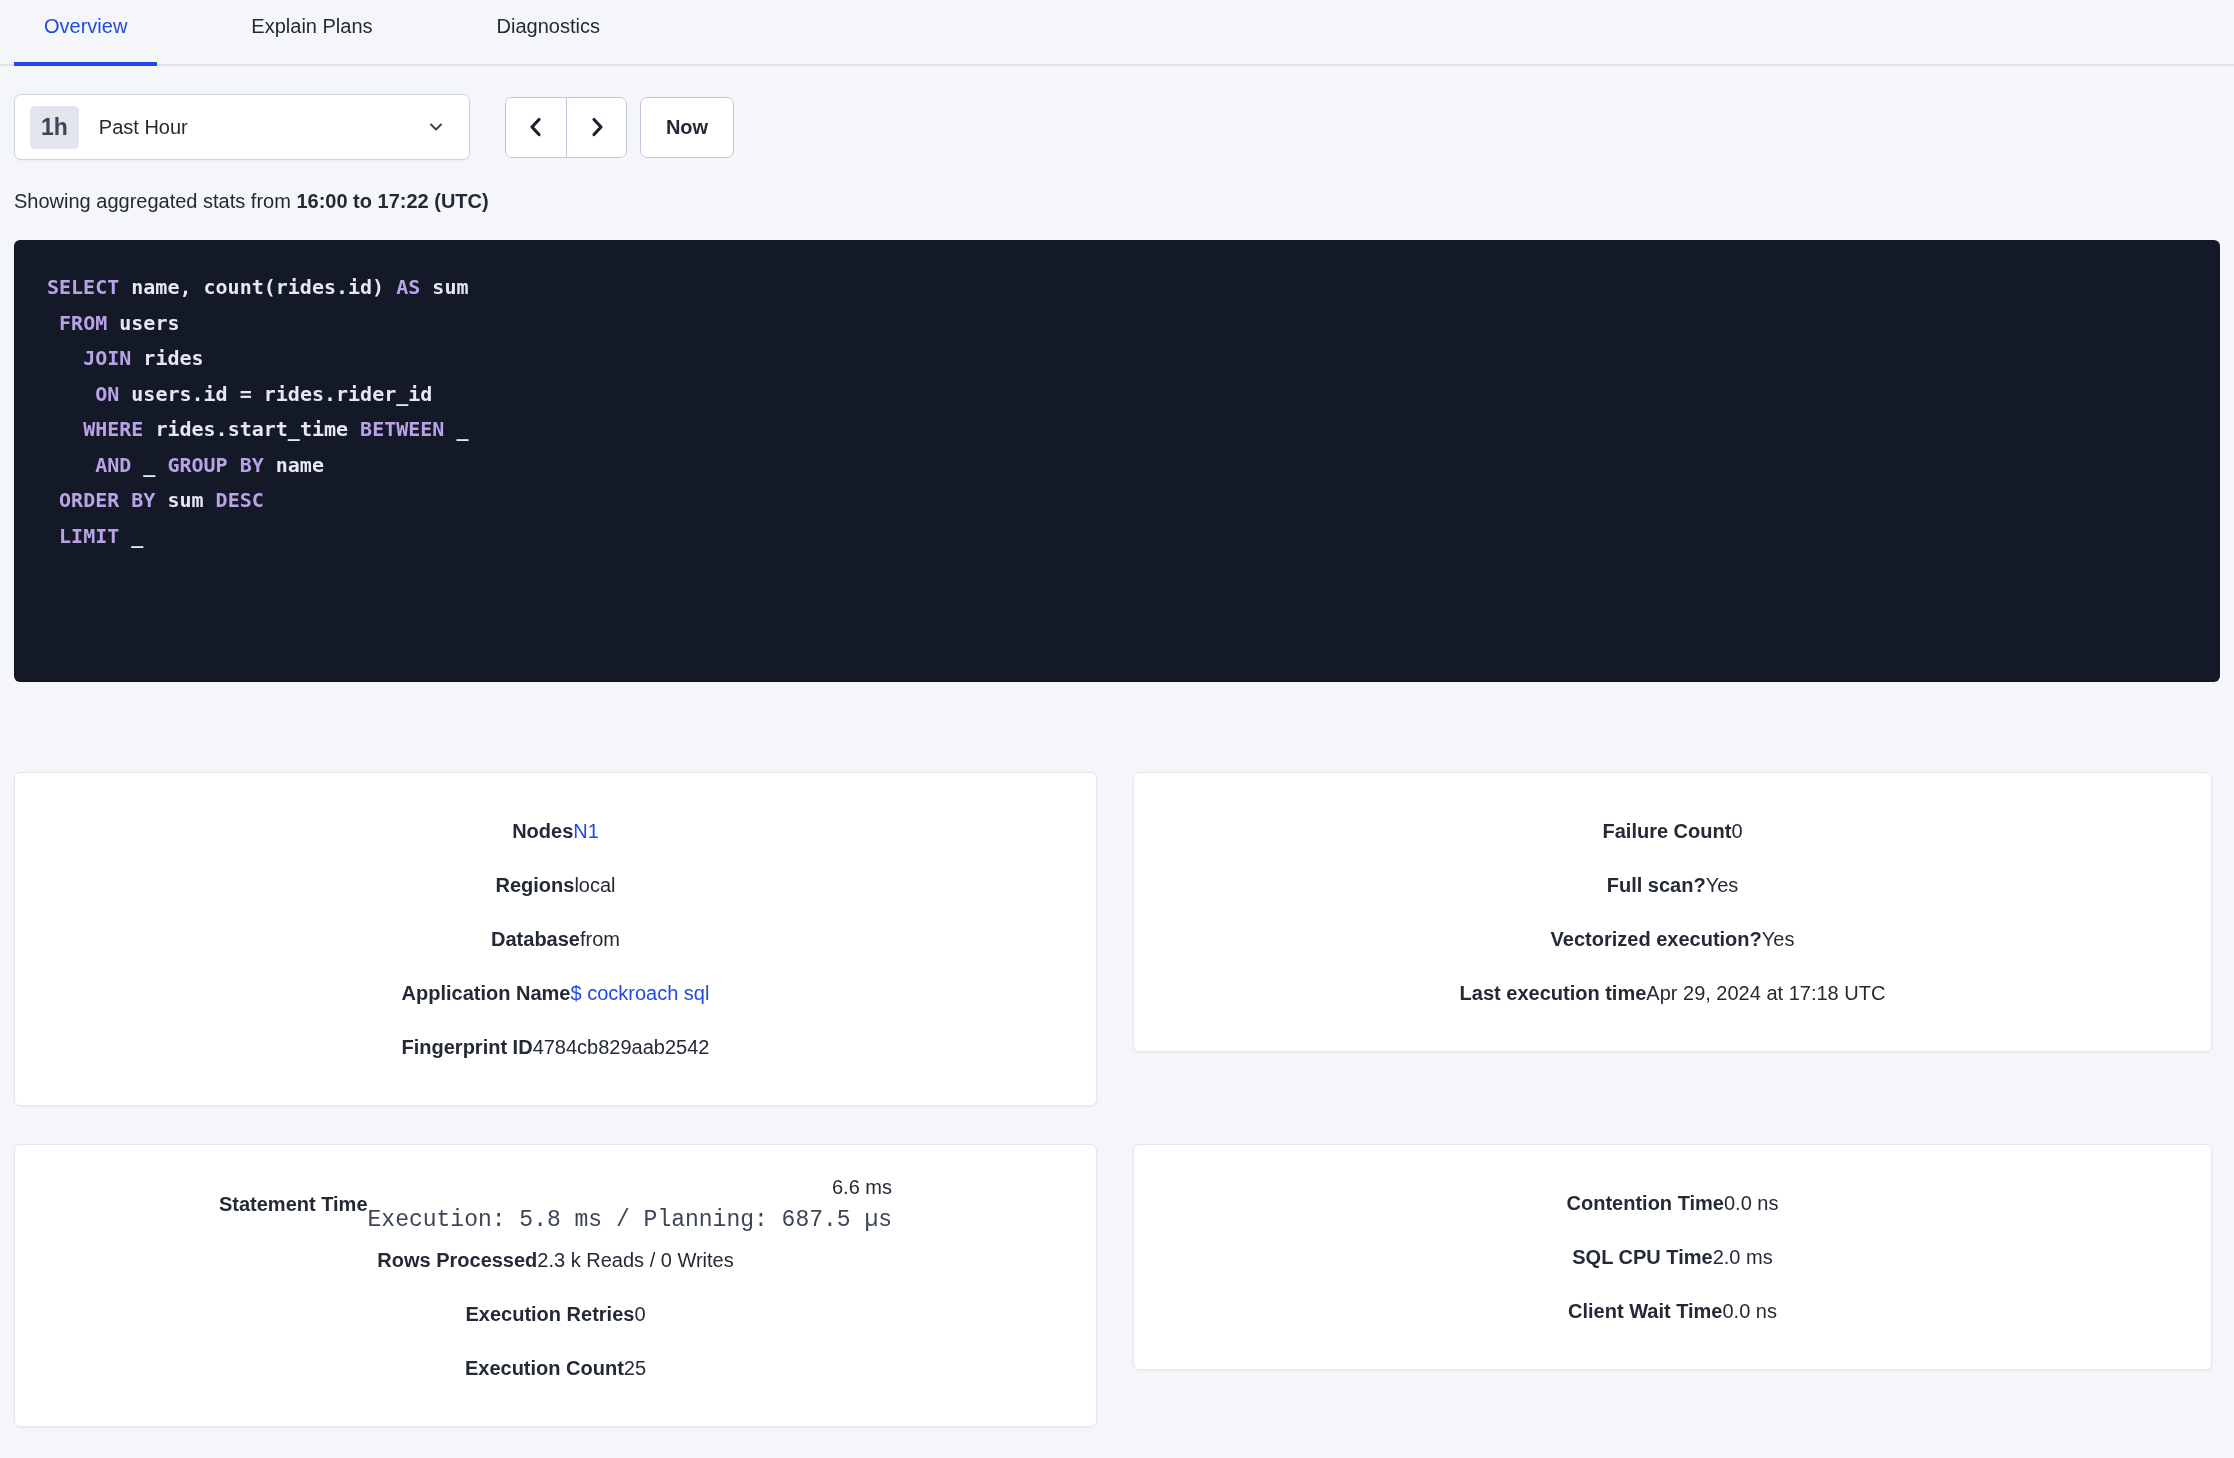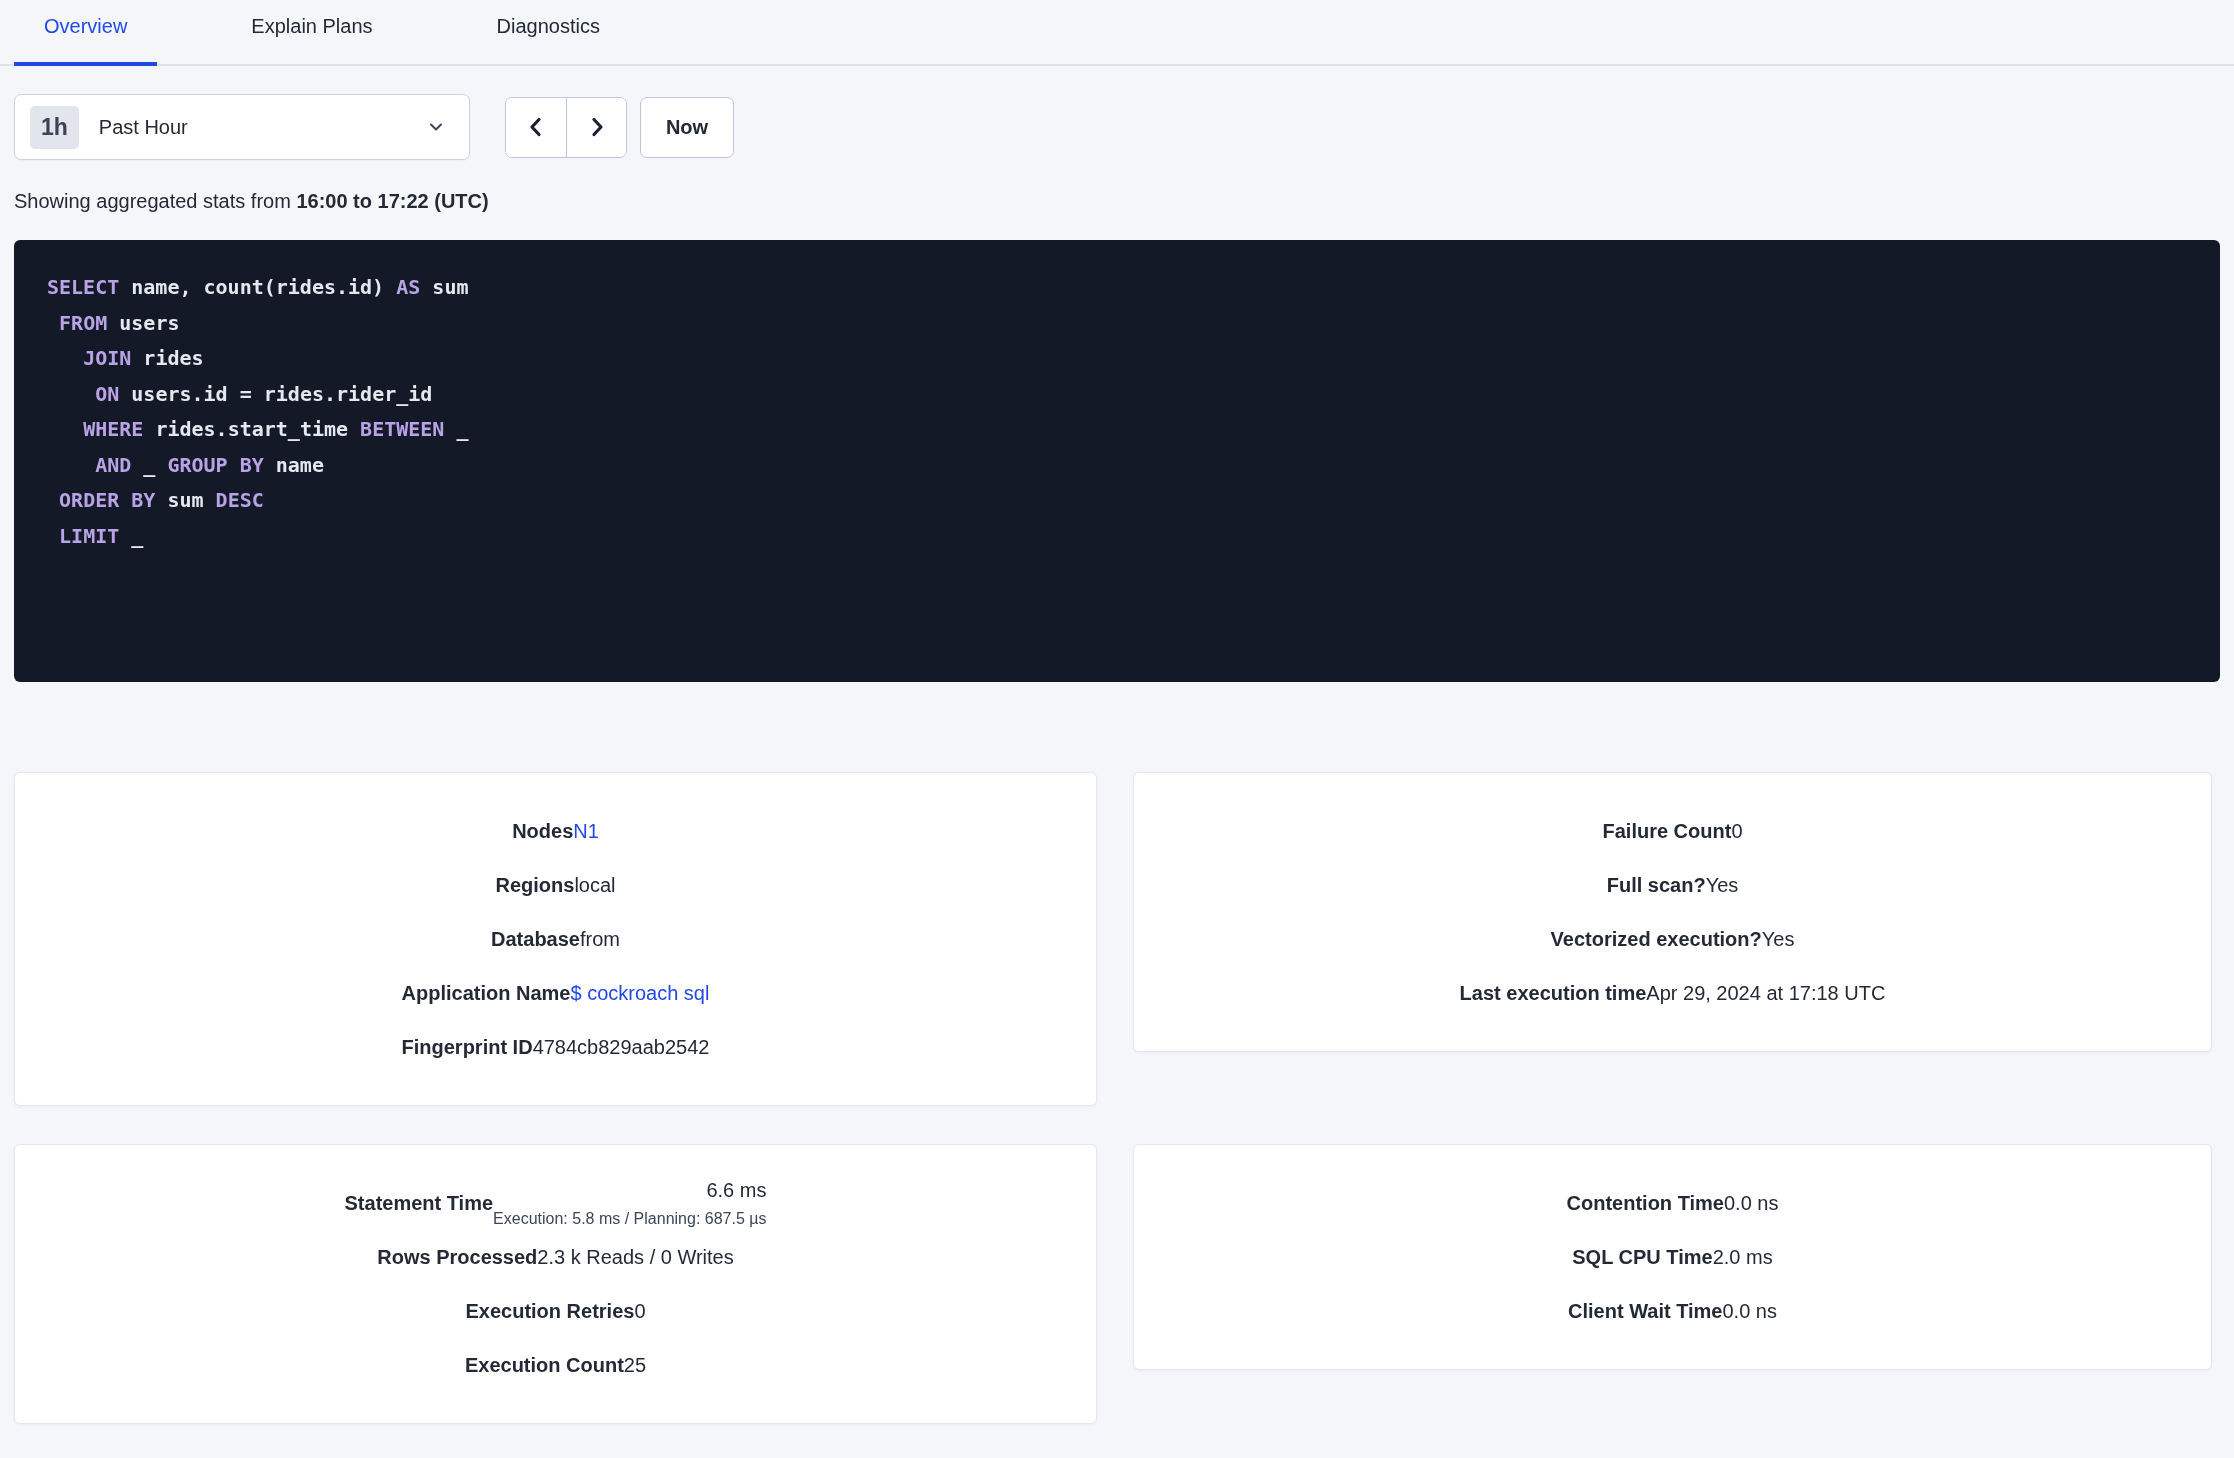--- a/index.html
+++ b/index.html
@@ -103,21 +103,21 @@
     padding:31px 40px;box-shadow:0 1px 3px rgba(40,50,80,.05);
   }
   .row{
     display:flex;justify-content:center;align-items:center;
     min-height:54px;
   }
   .row-label{font-size:20px;font-weight:700;color:var(--ink);}
   .row-valblock{text-align:right;}
   .row-value{font-size:20px;font-weight:400;color:var(--ink);}
   .row-value.link{color:var(--accent);cursor:pointer;}
-  .row-sub{font-size:16px;color:var(--ink-soft);margin-top:8px;}
+  .row-sub{font-size:23px;color:var(--ink-soft);margin-top:8px;font-family:Liberation Mono, monospace;}
 </style>
 </head>
 <body>
 
 <div class="page">
 
 
   <div class="tabbar">
     <div class="tab active">
       <span>Overview</span>

